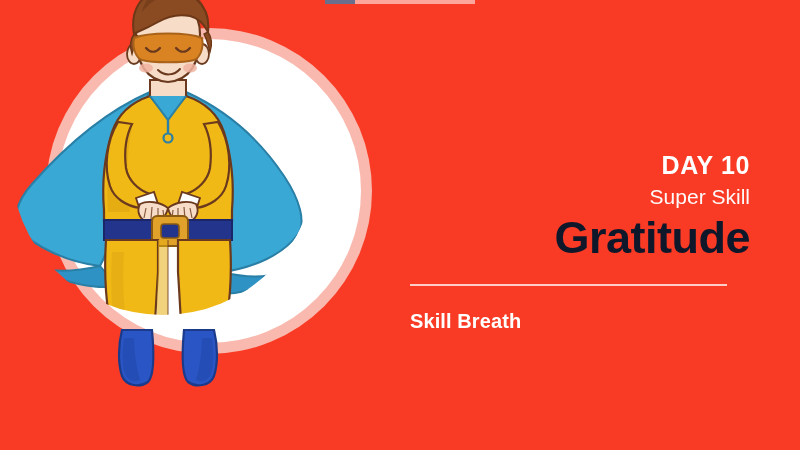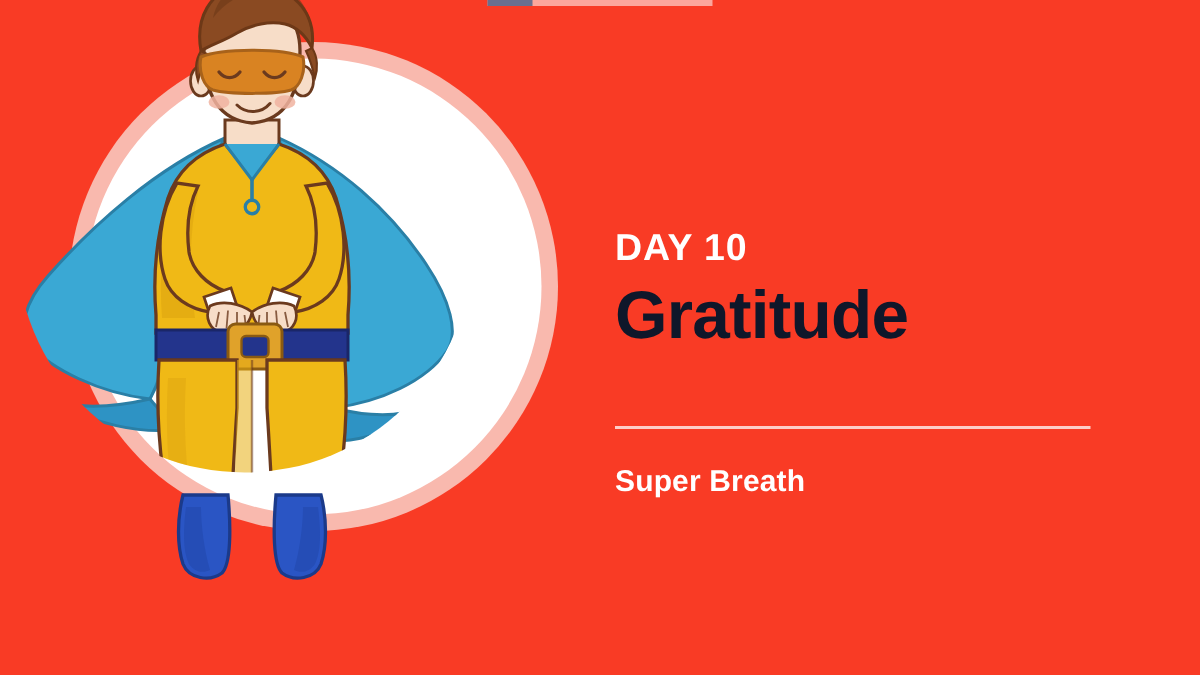--- a/index.html
+++ b/index.html
@@ -28,21 +28,21 @@
     background:#f9b9ae;
   }
   #circle-inner{
     position:absolute;left:11px;top:11px;width:304px;height:304px;
     border-radius:50%;background:#ffffff;
   }
   #hero-svg{position:absolute;left:-46px;top:-28px;width:800px;height:450px;
             pointer-events:none;}
 
   
-  #text-block{position:absolute;left:410px;top:150px;width:340px;}
+  #text-block{position:absolute;left:410px;top:150px;width:340px;text-align:right;}
   .day-line{
     color:#ffffff;font-size:25px;font-weight:bold;letter-spacing:0.6px;
     line-height:30px;margin:0 0 4px 0;
   }
   .superskill-line{
     color:#ffffff;font-size:21px;font-weight:normal;line-height:26px;
     margin:0 0 2px 0;opacity:0.97;
   }
   .title-line{
     color:#0f172a;font-size:45px;font-weight:bold;line-height:52px;
@@ -182,20 +182,21 @@
     <path d="M260 358 C264 374 264 392 260 404 C256 414 242 416 234 410
              C228 404 228 380 230 358 Z" fill="#2a55c4" stroke="#1b3a8a" stroke-width="2.2"></path>
     <path d="M170 366 C168 382 168 396 172 404 C176 410 182 410 186 408
              C182 394 180 378 180 366 Z" fill="#1f45a8" opacity="0.5"></path>
     <path d="M258 366 C260 382 260 396 256 404 C252 410 246 410 242 408
              C246 394 248 378 248 366 Z" fill="#1f45a8" opacity="0.5"></path>
   </svg>
 
   <div id="text-block">
     <div class="day-line">DAY 10</div>
+    <div class="superskill-line">Super Skill</div>
     <div class="title-line">Gratitude</div>
   </div>
 
   <div id="divider"></div>
 
-  <div id="subtitle">Super Breath</div>
+  <div id="subtitle">Skill Breath</div>
 
 </div>
 
 </body></html>

